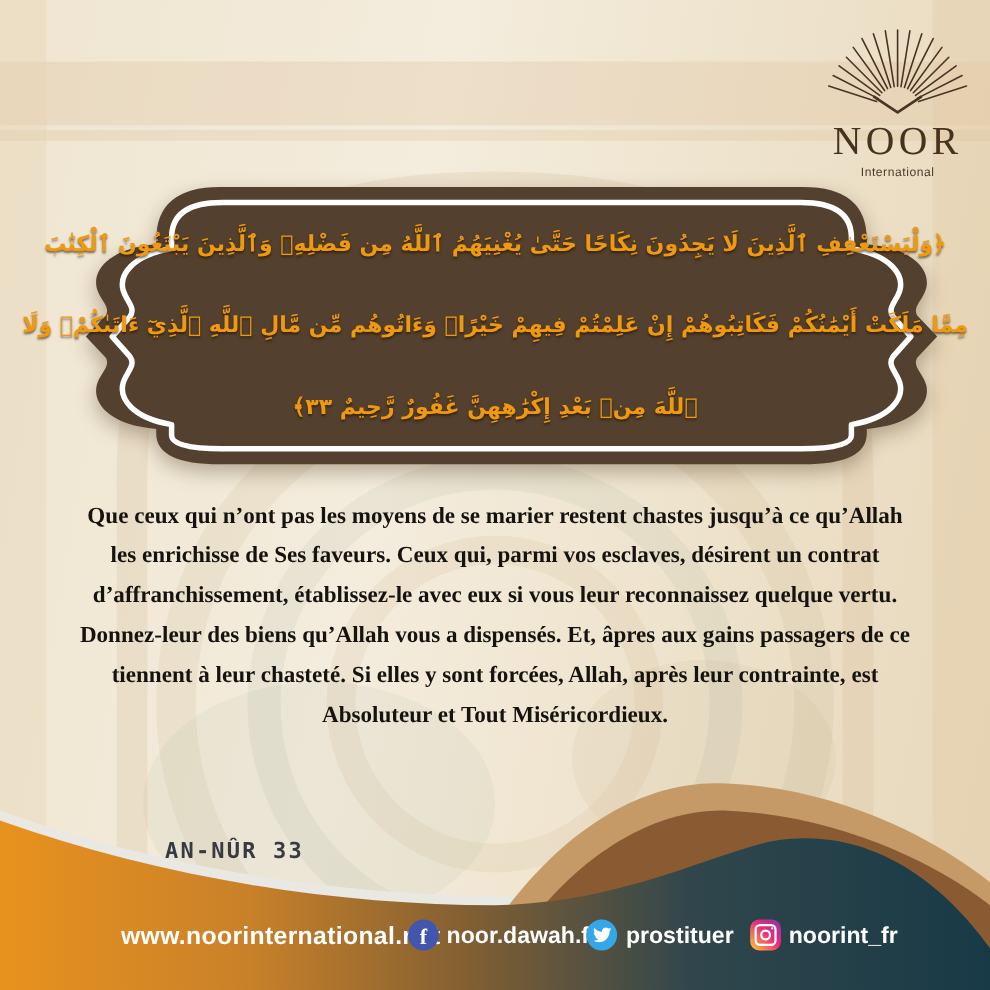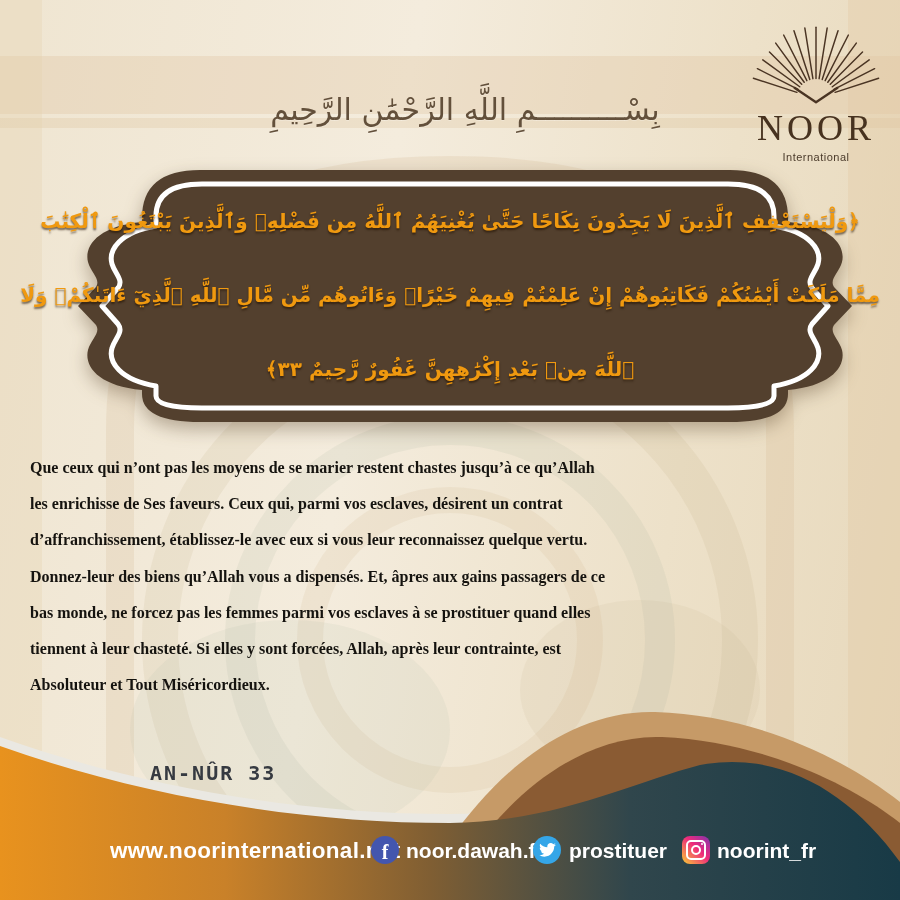--- a/index.html
+++ b/index.html
@@ -35,22 +35,22 @@
     position:absolute;left:115px;top:24px;width:590px;height:222px;
     display:flex;flex-direction:column;justify-content:space-around;align-items:center;
   }
   .verse-line{
     direction:rtl;font-family:"DejaVu Sans",sans-serif;font-weight:bold;
     font-size:20px;color:#F0990F;white-space:nowrap;
     text-shadow:0 2px 2px rgba(35,18,0,.6);
   }
   
   .translation{
-    left:30px;top:450px;width:840px;z-index:2;text-align:left;
-    font-family:"Liberation Serif",serif;font-weight:bold;font-size:16px;
+    left:30px;top:450px;width:840px;z-index:2;text-align:center;
+    font-family:"Liberation Serif",serif;font-weight:bold;font-size:21px;
     color:#15130F;line-height:36.2px;
   }
   
   .reference{
     left:150px;top:761px;z-index:3;
     font-family:"DejaVu Sans Mono",monospace;font-weight:bold;font-size:20px;
     letter-spacing:2px;color:#363A41;
   }
   
   .wave{left:0;top:0;width:900px;height:900px;z-index:2;pointer-events:none;}
@@ -94,21 +94,20 @@
     <path d="M 120 900 V 430 Q 120 170 450 170 Q 780 170 780 430 V 900" fill="none" stroke="#D2B38A" stroke-width="28" opacity="0.20"></path>
     <circle cx="450" cy="640" r="290" fill="none" stroke="#C2A981" stroke-width="36" opacity="0.14"></circle>
     <circle cx="450" cy="640" r="210" fill="none" stroke="#9FB49E" stroke-width="30" opacity="0.13"></circle>
     <circle cx="450" cy="640" r="140" fill="none" stroke="#C9A87E" stroke-width="26" opacity="0.13"></circle>
     <ellipse cx="290" cy="730" rx="160" ry="110" fill="#9FB49E" opacity="0.10"></ellipse>
     <ellipse cx="640" cy="690" rx="120" ry="90" fill="#BCA77E" opacity="0.10"></ellipse>
     <rect x="848" y="0" width="52" height="900" fill="#E2C9A4" opacity="0.35"></rect>
     <rect x="0" y="0" width="42" height="780" fill="#E6CFAC" opacity="0.30"></rect>
   </svg>
 
-  <div class="abs bismillah">بِسْــــــــــمِ اللَّهِ الرَّحْمَٰنِ الرَّحِيمِ</div>
 
   <div class="abs logo">
     <svg width="128" height="88" viewBox="0 0 140 96" style="margin:0 auto;">
       <g stroke="#4A3423" stroke-width="1.6" stroke-linecap="round">
         <line x1="49.1" y1="81.2" x2="1.5" y2="65.8"></line>
         <line x1="50.4" y1="78.0" x2="5.9" y2="55.3"></line>
         <line x1="52.2" y1="75.1" x2="11.8" y2="45.7"></line>
         <line x1="54.4" y1="72.4" x2="19.1" y2="37.1"></line>
         <line x1="57.1" y1="70.2" x2="25.9" y2="27.3"></line>
         <line x1="60.0" y1="68.4" x2="34.6" y2="18.5"></line>
@@ -154,21 +153,20 @@
       <div class="verse-line">مِمَّا مَلَكَتْ أَيْمَٰنُكُمْ فَكَاتِبُوهُمْ إِنْ عَلِمْتُمْ فِيهِمْ خَيْرًاۖ وَءَاتُوهُم مِّن مَّالِ ٱللَّهِ ٱلَّذِيٓ ءَاتَىٰكُمْۚ وَلَا</div>
       <div class="verse-line">ٱللَّهَ مِنۢ بَعْدِ إِكْرَٰهِهِنَّ غَفُورٌ رَّحِيمٌ ٣٣﴾</div>
     </div>
   </div>
 
   <div class="abs translation">
     <div>Que ceux qui n’ont pas les moyens de se marier restent chastes jusqu’à ce qu’Allah</div>
     <div>les enrichisse de Ses faveurs. Ceux qui, parmi vos esclaves, désirent un contrat</div>
     <div>d’affranchissement, établissez-le avec eux si vous leur reconnaissez quelque vertu.</div>
     <div>Donnez-leur des biens qu’Allah vous a dispensés. Et, âpres aux gains passagers de ce</div>
-    <div>bas monde, ne forcez pas les femmes parmi vos esclaves à se prostituer quand elles</div>
     <div>tiennent à leur chasteté. Si elles y sont forcées, Allah, après leur contrainte, est</div>
     <div>Absoluteur et Tout Miséricordieux.</div>
   </div>
 
   <div class="abs reference">AN-NÛR 33</div>
 
   <svg class="abs wave" viewBox="0 0 900 900">
     <defs>
       <linearGradient id="waveGrad" x1="0" y1="0" x2="1" y2="0">
         <stop offset="0" stop-color="#E8921E"></stop>

